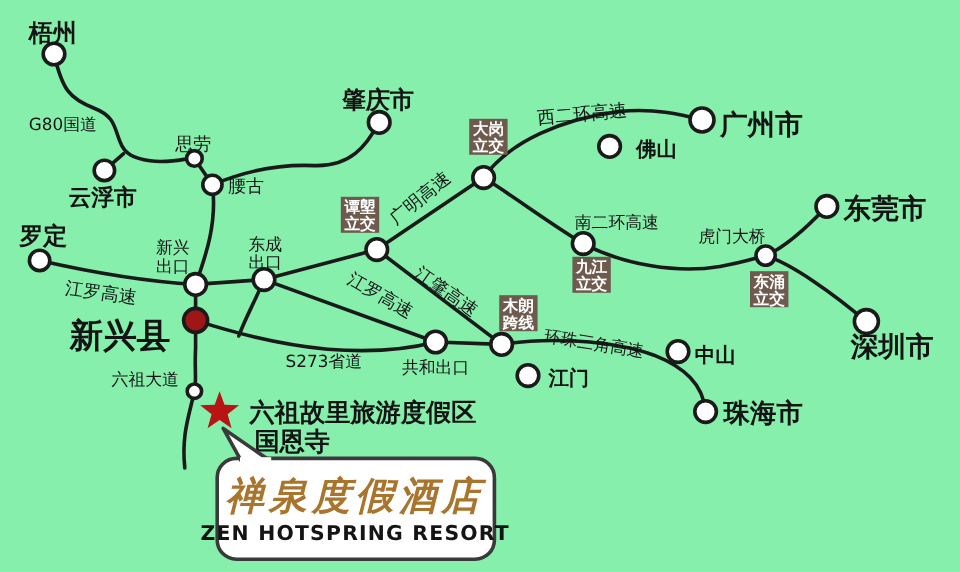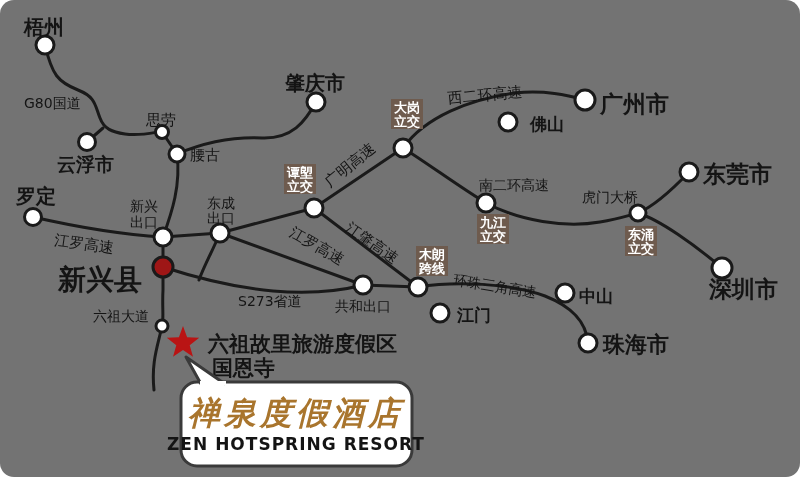--- a/index.html
+++ b/index.html
@@ -1,18 +1,18 @@
 <!DOCTYPE html>
 <html><head>
 <meta charset="utf-8">
 <style>
   html,body { margin:0; padding:0; background:#ffffff; }
   .map-wrap {
-    position:relative; width:800px; height:477px; background:#737373;
-    font-family:"DejaVu Sans","Liberation Sans",sans-serif; overflow:hidden;border-radius:14px;
+    position:relative; width:800px; height:477px; background:#86efac;
+    font-family:"DejaVu Sans","Liberation Sans",sans-serif; overflow:hidden;
   }
   svg { display:block; }
   .lbl  { fill:#141414; font-family:"DejaVu Sans","Liberation Sans",sans-serif; }
   .city { font-weight:bold; }
   .ibox-txt { fill:#ffffff; font-size:13px; font-weight:bold; }
   .node { fill:#ffffff; }
   .bubble { fill:#ffffff; stroke:#3a3a3a; stroke-width:3; }
   .logo-cn { font-family:"DejaVu Serif","Liberation Serif",serif; font-style:italic; font-weight:bold; font-size:32px; letter-spacing:4px; }
   .logo-en { font-weight:bold; font-size:17px; letter-spacing:1px; }
 </style>

